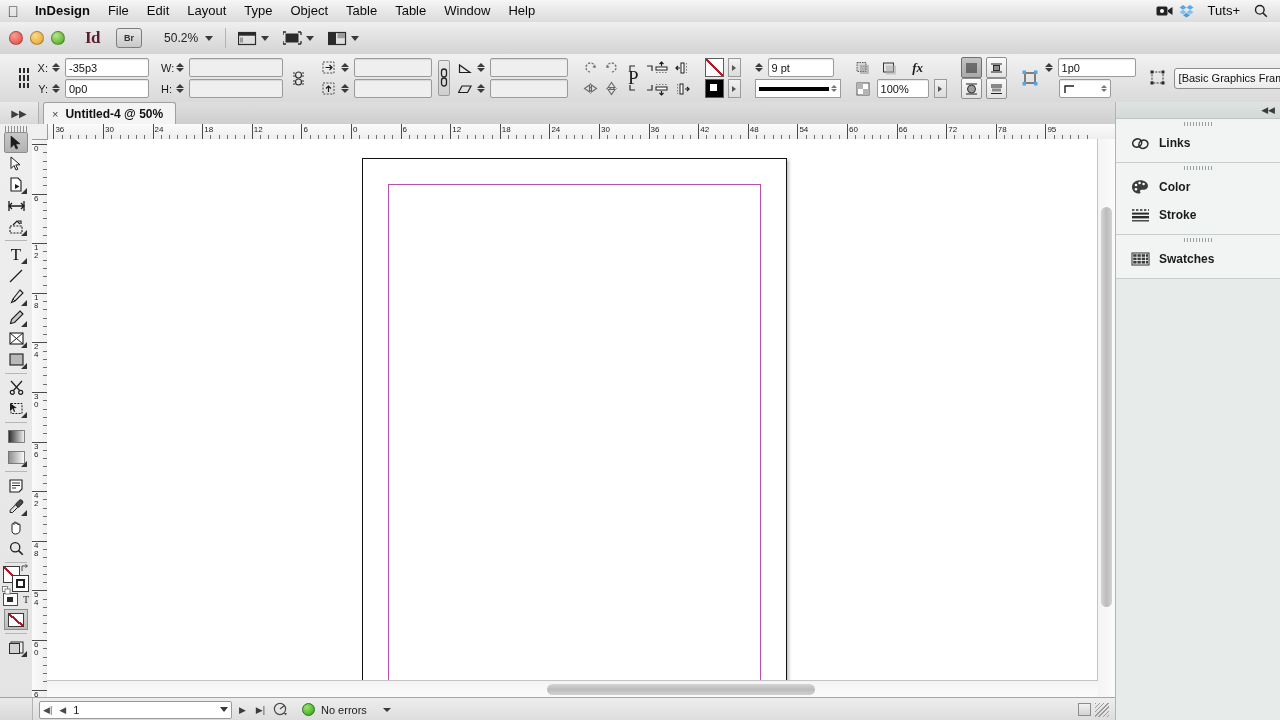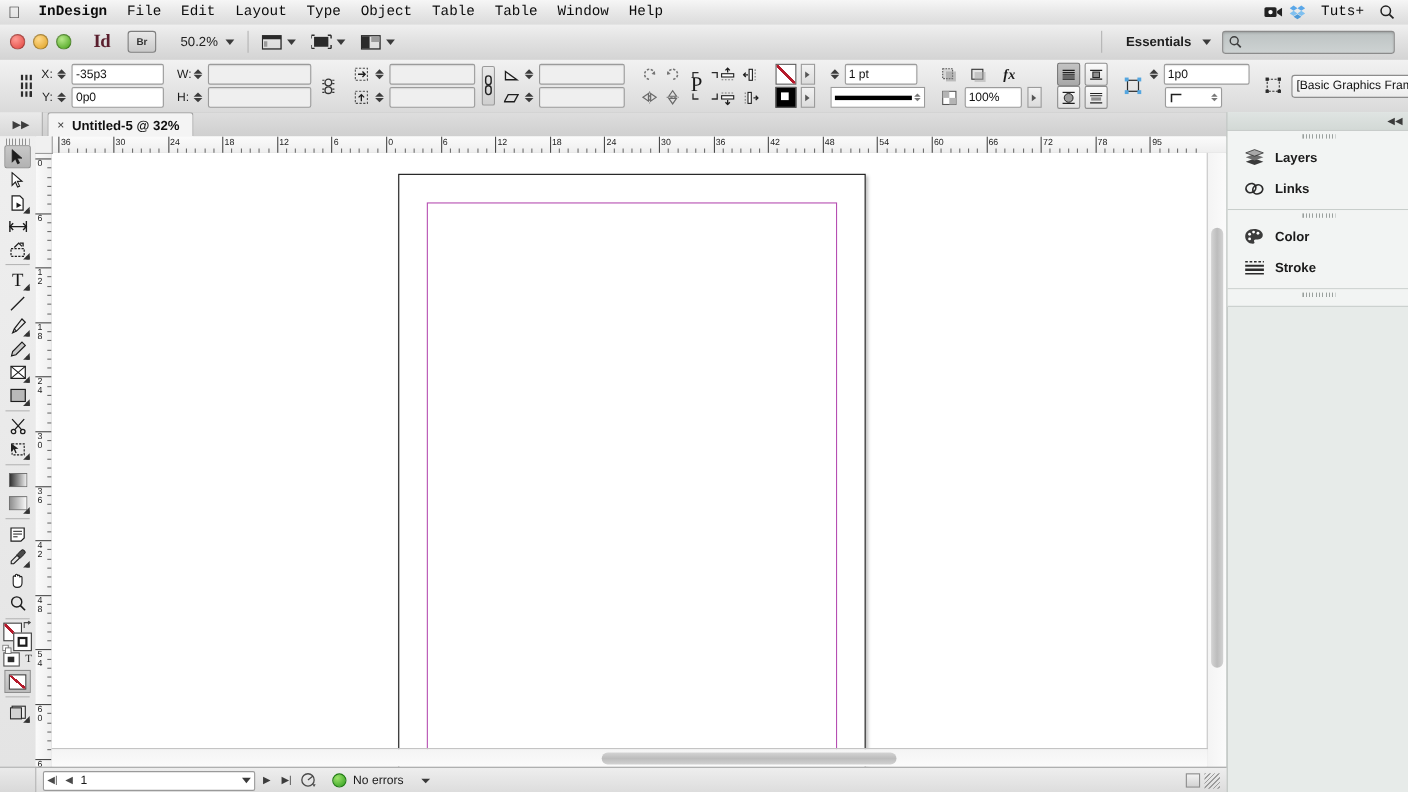--- a/index.html
+++ b/index.html
@@ -13,21 +13,21 @@
   .app{position:relative;width:1280px;height:720px;}
 
   
   .menubar{
     position:absolute;left:0;top:0;width:1280px;height:22px;
     background:linear-gradient(to bottom,#f6f6f6 0%,#e8e8e8 50%,#dcdcdc 100%);
     border-bottom:1px solid #a9a9a9;
     display:flex;align-items:center;
   }
   .apple-logo{width:26px;display:flex;justify-content:center;align-items:center;font-size:15px;line-height:1;color:#2a2a2a;}
-  .menubar .mi{padding:0 9px;font-size:13px;line-height:22px;color:#0b0b0b;white-space:nowrap;font-family:Liberation Mono, monospace;}
+  .menubar .mi{padding:0 9px;font-size:13px;line-height:22px;color:#0b0b0b;white-space:nowrap;}
   .menubar .mi.bold{font-weight:bold;}
   .menubar .right{margin-left:auto;display:flex;align-items:center;padding-right:8px;}
   .menubar .right .mi{font-size:13px;padding:0 10px;}
   .sysicon{width:22px;height:22px;display:flex;align-items:center;justify-content:center;}
 
   
   .appbar{
     position:absolute;left:0;top:22px;width:1280px;height:32px;
     background:linear-gradient(to bottom,#f0f0f0 0%,#e2e2e2 45%,#d4d4d4 100%);
     border-bottom:1px solid #9a9a9a;
@@ -276,32 +276,20 @@
       <span class="caret"></span>
     </div>
     <div class="viewbtn">
       <svg width="19" height="16" viewBox="0 0 19 16">
           <rect x="0.5" y="2.5" width="17" height="12" fill="none" stroke="#2a2a2a" stroke-width="1.2"></rect>
           <rect x="1" y="3" width="7" height="11" fill="#2a2a2a"></rect>
           <rect x="9.5" y="3" width="7.5" height="5.2" fill="#9b9b9b"></rect>
         </svg>
       <span class="caret"></span>
     </div>
-    <div class="ws">
-      <div class="vsep"></div>
-      <span class="ws-label">Essentials</span>
-      <span class="caret"></span>
-      <div class="searchbox">
-        <svg width="12" height="12" viewBox="0 0 12 12">
-            <circle cx="5" cy="5" r="3.6" fill="none" stroke="#3d3d3d" stroke-width="1.3"></circle>
-            <line x1="7.6" y1="7.6" x2="11" y2="11" stroke="#3d3d3d" stroke-width="1.5"></line>
-          </svg>
-        <input style="border: none; background: transparent; outline: none; width: 118px; font-size: 11px;" placeholder="">
-      </div>
-    </div>
   </div>
 
   <div class="ctlbar">
     <div class="grip"></div>
 
     <div class="refpt">
       <i></i>
         <i></i>
         <i></i>
       <i></i>
@@ -522,21 +510,21 @@
     </div>
 
     <div class="ctl-sep"></div>
 
     <div class="rows">
       <div class="row">
         <span class="stepper">
             <i class="ar-up"></i>
             <i class="ar-dn"></i>
           </span>
-        <span class="fld w58">1 pt</span>
+        <span class="fld w58">9 pt</span>
       </div>
       <div class="row">
         <span class="strokeline">
             <span class="ln"></span>
             <span class="ministep">
               <i class="ms-u"></i>
               <i class="ms-d"></i>
             </span>
           </span>
       </div>
@@ -661,21 +649,21 @@
 
       </div>
     </div>
 
   </div>
 
   <div class="tabbar">
     <div class="tb-collapse">▶▶</div>
     <div class="doctab">
       <span class="x">×</span>
-      <span>Untitled-5 @ 32%</span>
+      <span>Untitled-4 @ 50%</span>
     </div>
   </div>
 
   <div class="workspace">
 
     <div class="tools">
       <div class="tool-grip"></div>
 
       <div class="tool active">
         <svg width="12" height="15" viewBox="0 0 12 15">
@@ -1110,30 +1098,20 @@
   <div class="dock">
     <div class="dock-head">◀◀</div>
 
     <div class="dgroup">
       <div class="dgrip">
           <i></i>
         </div>
       <div class="ditem">
         <span class="dicon">
           <svg width="19" height="16" viewBox="0 0 19 16">
-              <path d="M9.5 9 L1.5 12 L9.5 15 L17.5 12 Z" fill="#3a3a3a"></path>
-              <path d="M9.5 5 L1.5 8 L9.5 11 L17.5 8 Z" fill="#6e6e6e"></path>
-              <path d="M9.5 1 L1.5 4 L9.5 7 L17.5 4 Z" fill="#a8a8a8" stroke="#2b2b2b" stroke-width="0.7"></path>
-            </svg>
-        </span>
-        <span class="dlabel">Layers</span>
-      </div>
-      <div class="ditem">
-        <span class="dicon">
-          <svg width="19" height="16" viewBox="0 0 19 16">
               <ellipse cx="6.2" cy="8" rx="4.6" ry="4" fill="none" stroke="#2b2b2b" stroke-width="1.6" transform="rotate(-28 6.2 8)"></ellipse>
               <ellipse cx="12.4" cy="9.2" rx="4.6" ry="4" fill="none" stroke="#2b2b2b" stroke-width="1.6" transform="rotate(-28 12.4 9.2)"></ellipse>
             </svg>
         </span>
         <span class="dlabel">Links</span>
       </div>
     </div>
 
     <div class="dgroup">
       <div class="dgrip">
@@ -1161,20 +1139,42 @@
             </svg>
         </span>
         <span class="dlabel">Stroke</span>
       </div>
     </div>
 
     <div class="dgroup">
       <div class="dgrip">
           <i></i>
         </div>
+      <div class="ditem">
+        <span class="dicon">
+          <svg width="19" height="16" viewBox="0 0 19 16">
+              <rect x="1" y="2" width="17" height="12" fill="#fff" stroke="#2b2b2b" stroke-width="1"></rect>
+              <g fill="#3c3c3c">
+                <rect x="2.2" y="3.2" width="3.4" height="2.6"></rect>
+                <rect x="6.4" y="3.2" width="3.4" height="2.6"></rect>
+                <rect x="10.6" y="3.2" width="3.4" height="2.6"></rect>
+                <rect x="14.8" y="3.2" width="2.2" height="2.6"></rect>
+                <rect x="2.2" y="6.6" width="3.4" height="2.6"></rect>
+                <rect x="6.4" y="6.6" width="3.4" height="2.6"></rect>
+                <rect x="10.6" y="6.6" width="3.4" height="2.6"></rect>
+                <rect x="14.8" y="6.6" width="2.2" height="2.6"></rect>
+                <rect x="2.2" y="10" width="3.4" height="2.6"></rect>
+                <rect x="6.4" y="10" width="3.4" height="2.6"></rect>
+                <rect x="10.6" y="10" width="3.4" height="2.6"></rect>
+                <rect x="14.8" y="10" width="2.2" height="2.6"></rect>
+              </g>
+            </svg>
+        </span>
+        <span class="dlabel">Swatches</span>
+      </div>
     </div>
   </div>
 
   <div class="statusbar">
     <div class="sb-pad"></div>
     <div class="pagefield">
       <span class="navico">◀|</span>
       <span class="navico">◀</span>
       <span>1</span>
       <span style="margin-left:auto;" class="caret"></span>

